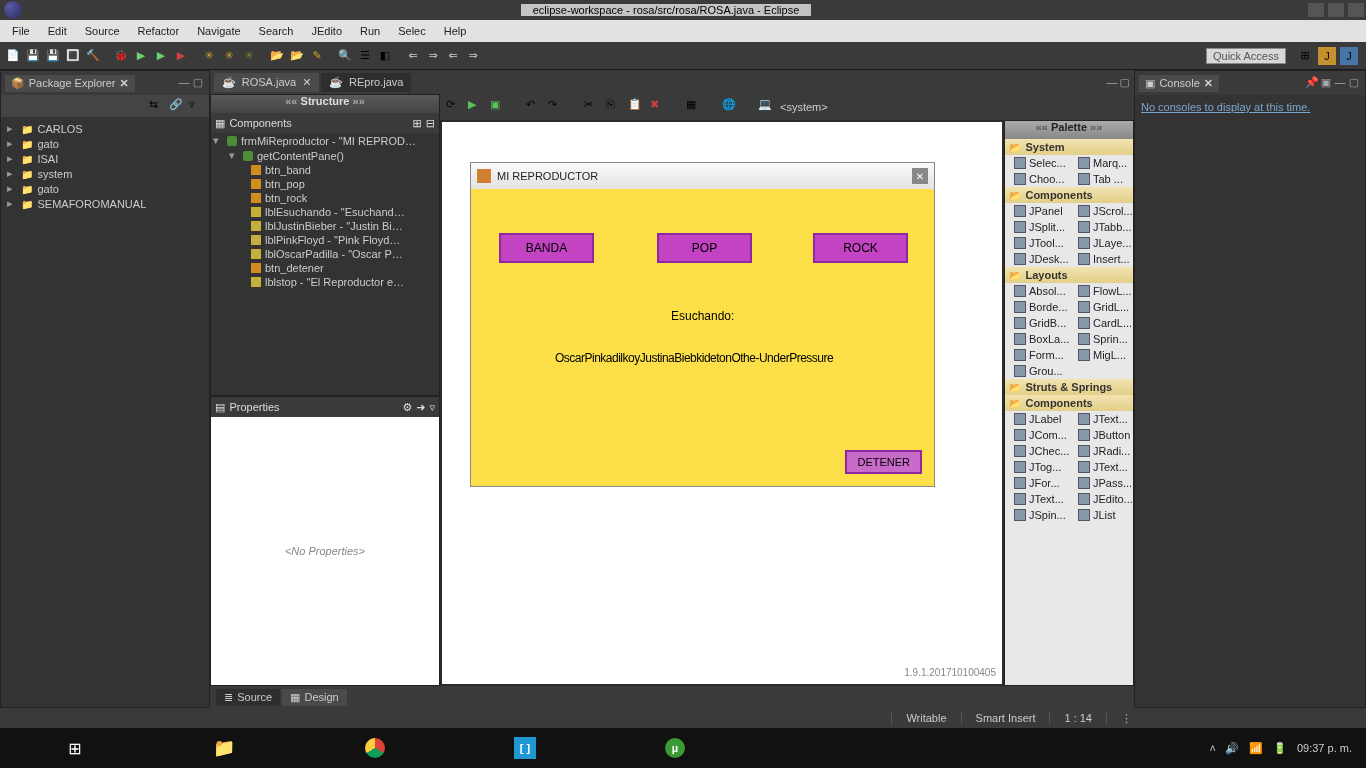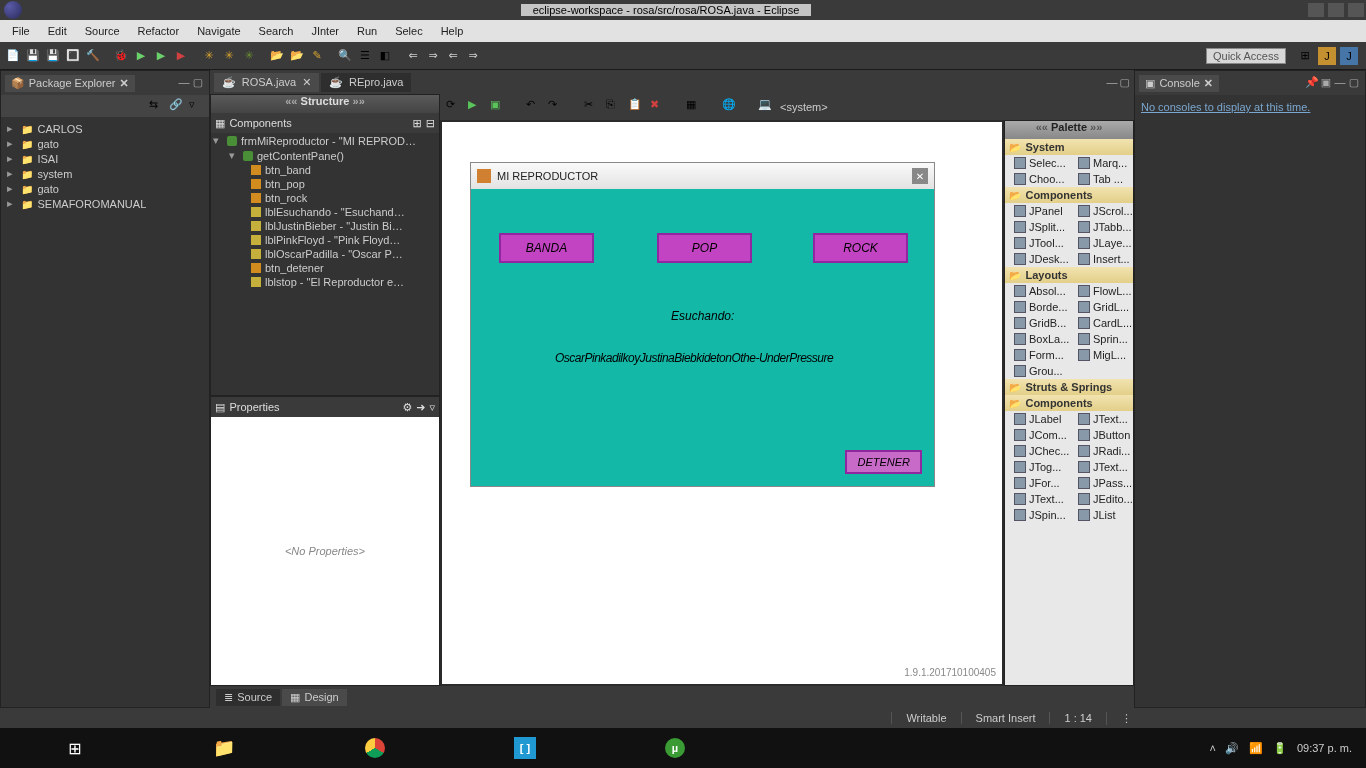--- a/index.html
+++ b/index.html
@@ -46,21 +46,21 @@
 .struct-tree{flex:1;background:#333;color:#ccc;overflow:hidden;}
 
 .design-area{flex:1;display:flex;flex-direction:column; background:#2b2b2b;}
 .design-toolbar{height:26px;background:#3a3a3a;display:flex;align-items:center;gap:4px;padding:0 6px;}
 .dt{width:18px;height:18px;}
 .design-canvas{flex:1;position:relative;background:#fff;margin:2px;}
 .frame{position:absolute;left:28px;top:40px;width:465px;height:325px;border:1px solid #888;background:#eee;}
 .frame-title{height:26px;background:linear-gradient(#fafafa,#e2e2e2);display:flex;align-items:center;padding:0 6px;gap:6px;color:#222;font-size:12px;}
 .frame-title .java-cup{width:14px;height:14px;background:#d08030;}
 .frame-title .close{margin-left:auto;width:16px;height:16px;background:#888;color:#fff;font-size:10px;display:flex;align-items:center;justify-content:center;}
-.content{position:relative;background:#14b8a6;height:calc(100% - 26px);font-style:italic;}
+.content{position:relative;background:#fde047;height:calc(100% - 26px);}
 .mbtn{position:absolute;width:95px;height:30px;background:#c244c2;border:2px solid #9027a0;display:flex;align-items:center;justify-content:center;color:#000;font-size:12px;}
 .lbl{position:absolute;color:#000;font-size:12px;}
 .stopbtn{position:absolute;background:#c86ac8;border:2px solid #9027a0;padding:4px 10px;color:#000;font-size:11px;}
 .version{position:absolute;right:6px;bottom:6px;color:#888;font-size:10px;}
 
 .palette{width:130px;display:flex;flex-direction:column;border:1px solid #222;background:#e8e8e8;}
 .pal-head{height:18px;background:linear-gradient(#aaa,#888);text-align:center;font-weight:bold;color:#222;font-size:11px;}
 .pal-cat{background:linear-gradient(#f2e3b0,#e2cf88);color:#333;font-weight:bold;padding:2px 4px;display:flex;align-items:center;gap:4px;font-size:11px;}
 .pal-cat::before{content:"📂";font-size:10px;}
 .pal-items{display:flex;flex-wrap:wrap;}
@@ -99,21 +99,21 @@
   </div>
 </div>
 
 <div class="menubar">
   <span>File</span>
   <span>Edit</span>
   <span>Source</span>
   <span>Refactor</span>
   <span>Navigate</span>
   <span>Search</span>
-  <span>JInter</span>
+  <span>JEdito</span>
   <span>Run</span>
   <span>Selec</span>
   <span>Help</span>
 </div>
 
 <div class="toolbar">
   <span class="tb">📄</span>
   <span class="tb">💾</span>
   <span class="tb">💾</span>
   <span class="tb">🔳</span>

